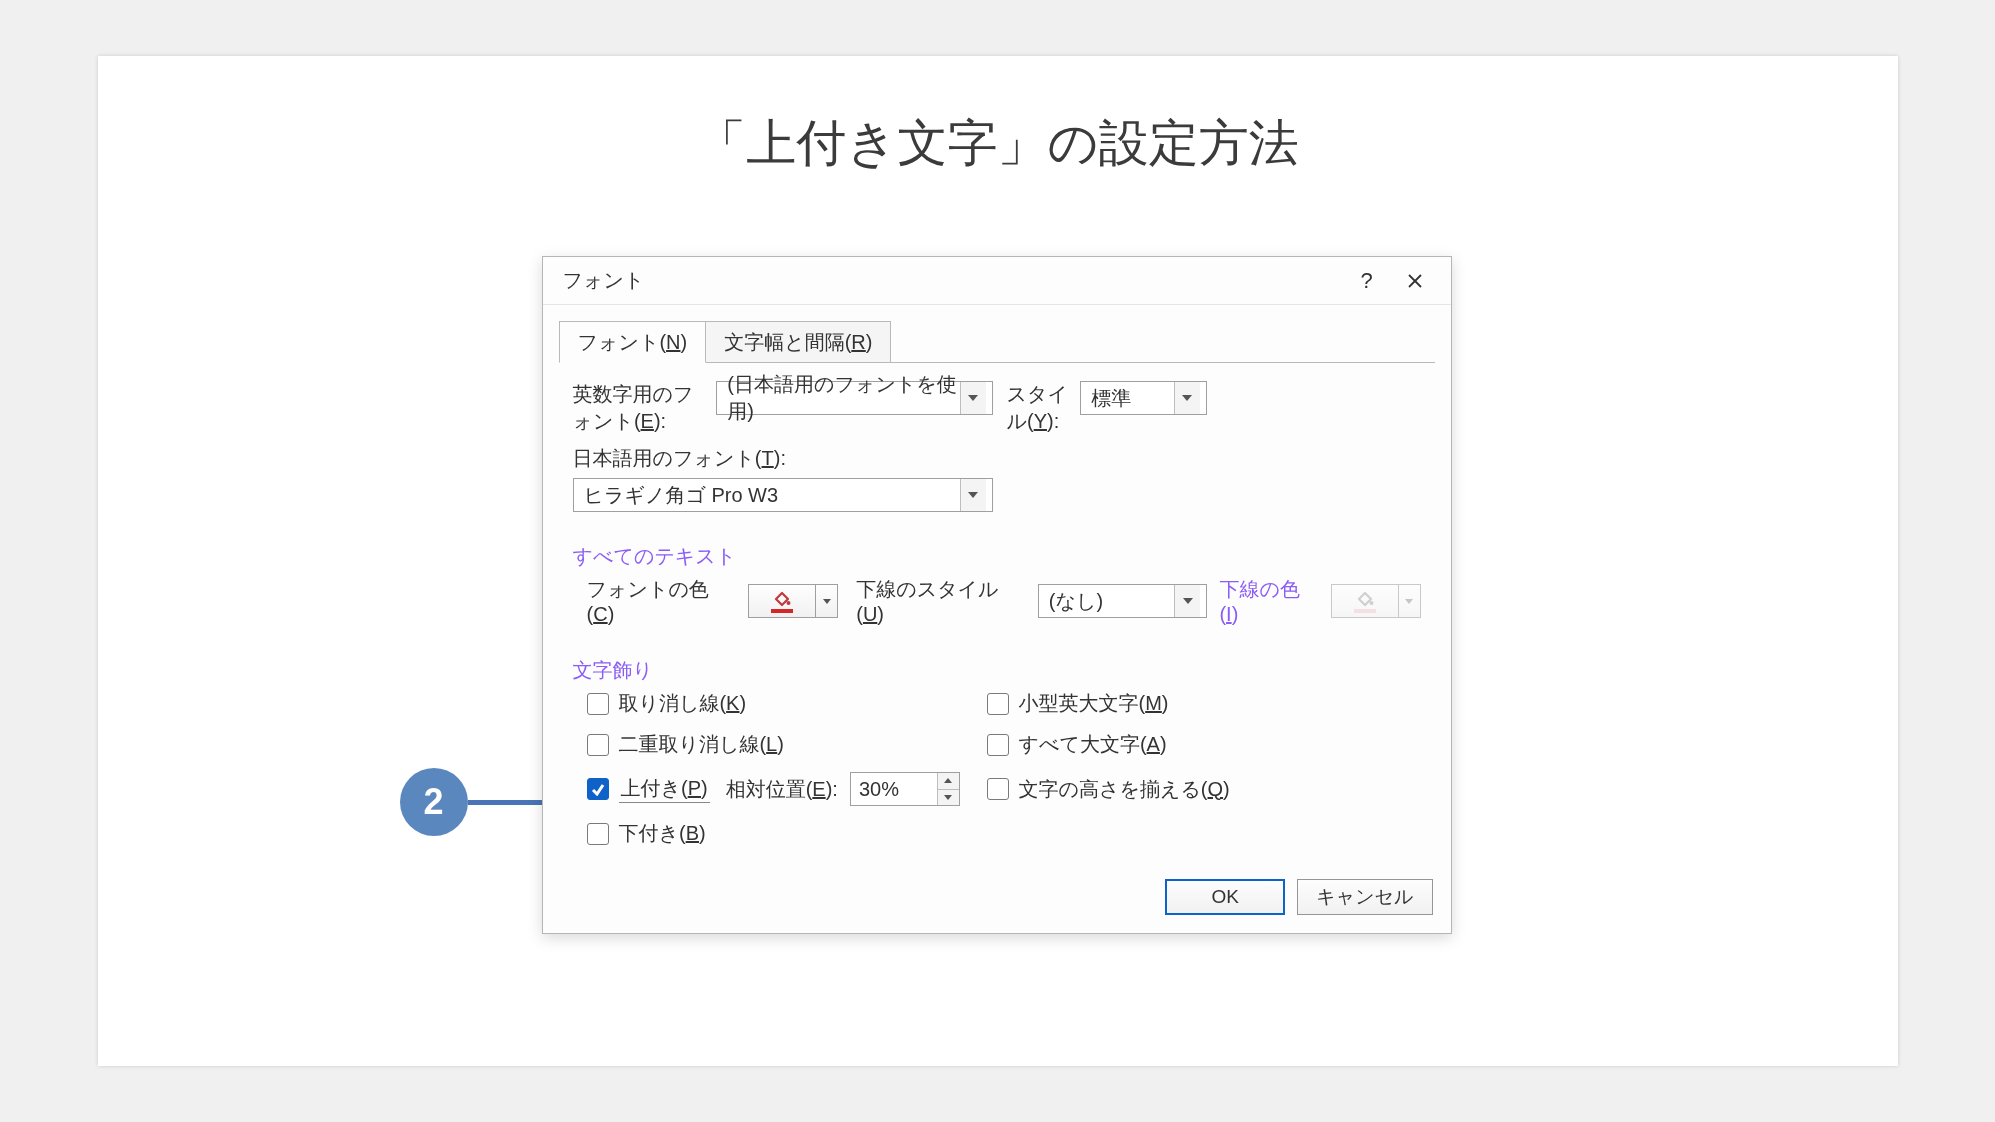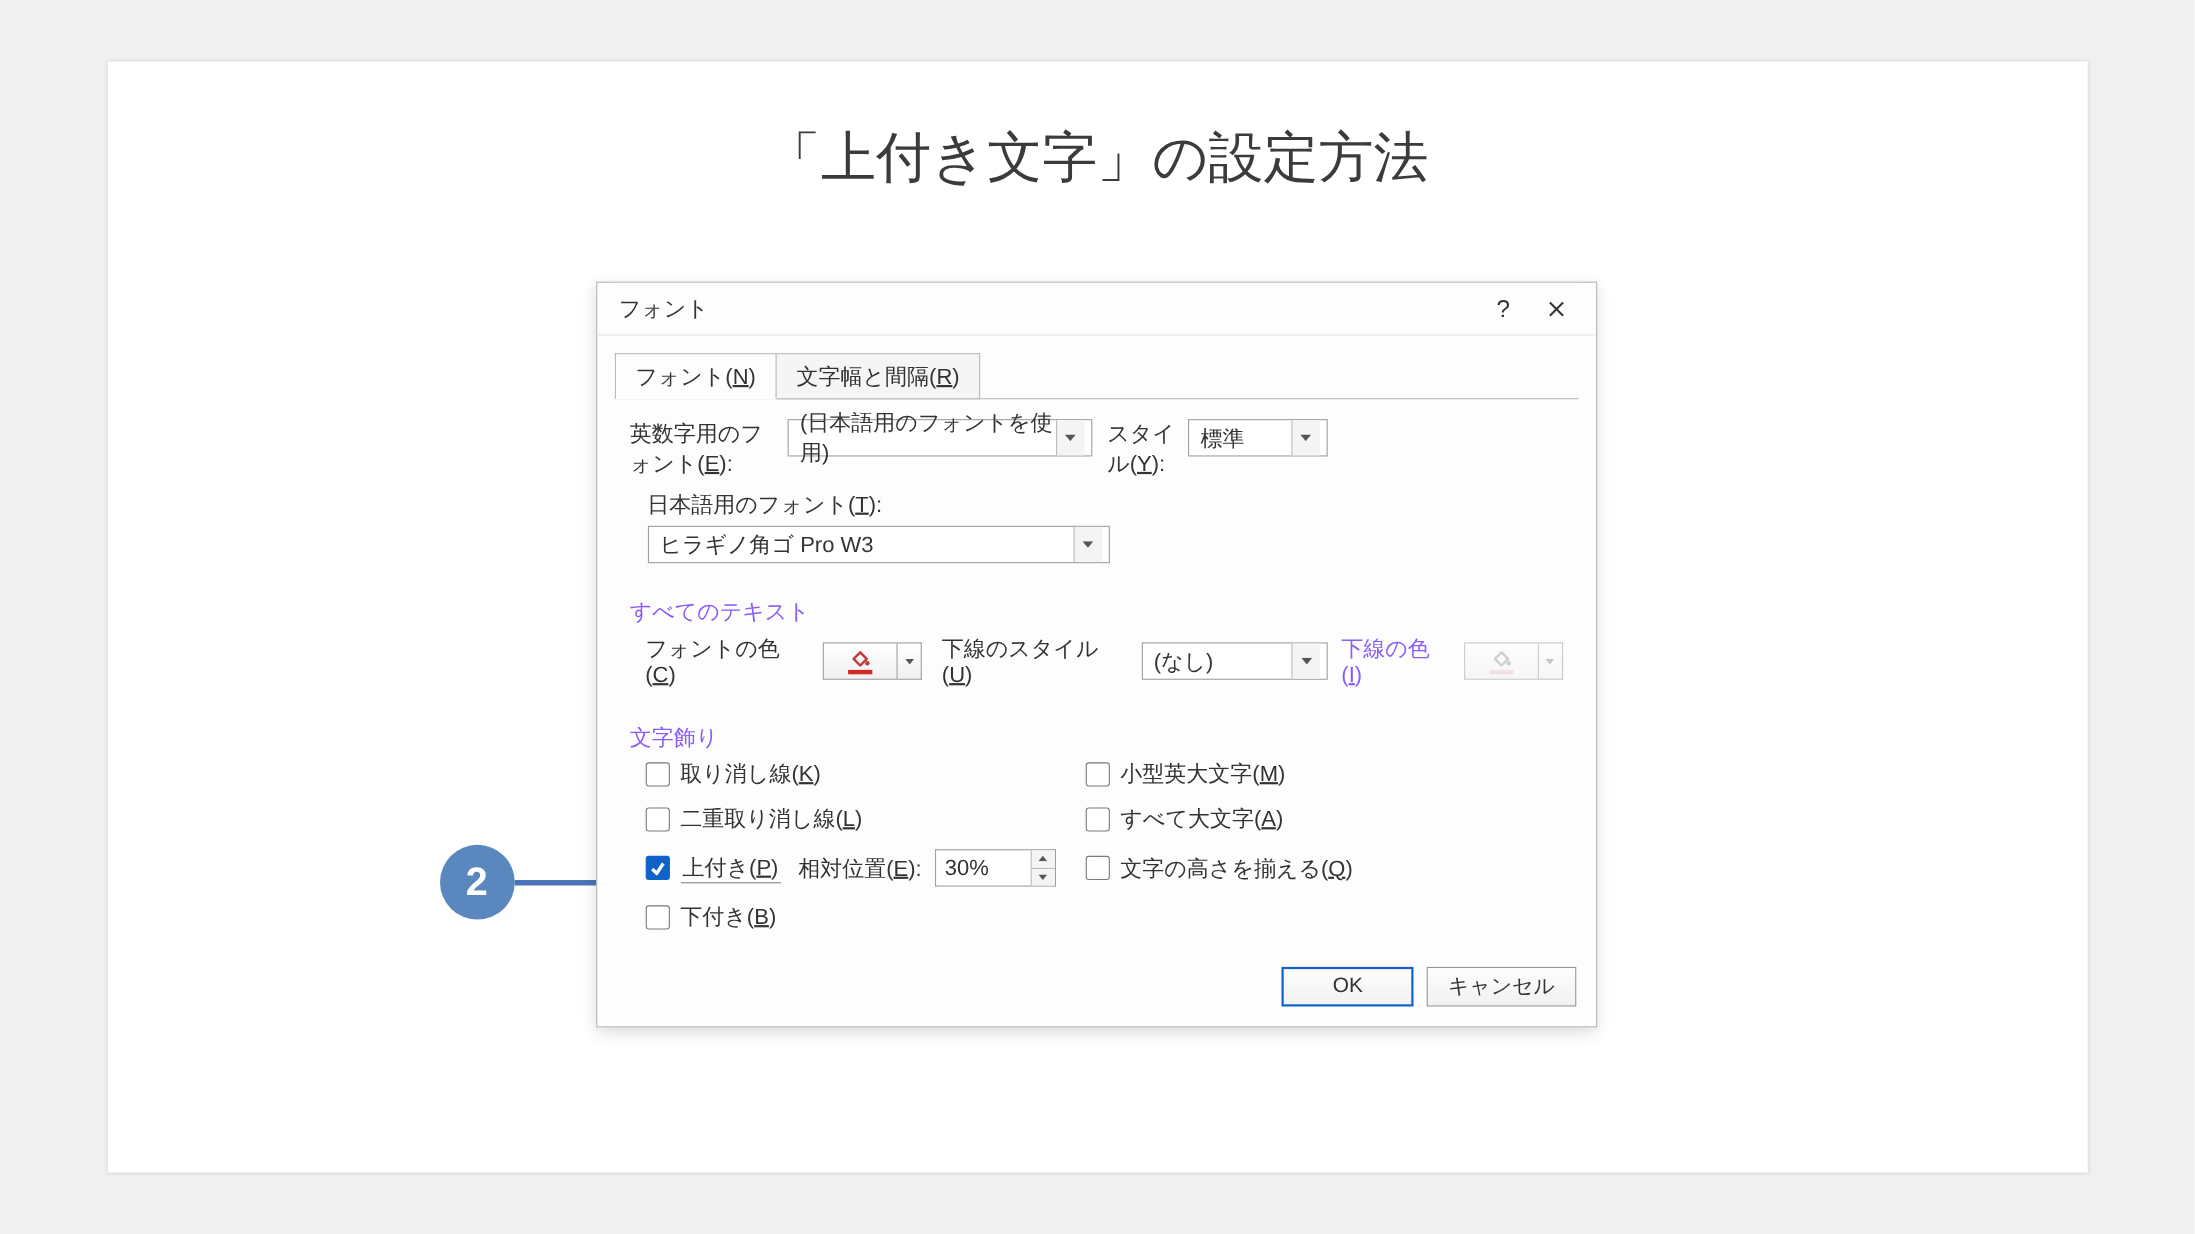--- a/index.html
+++ b/index.html
@@ -273,21 +273,21 @@
             <span class="val">標準</span>
             <span class="combo-btn">
                 <svg width="10" height="6">
                   <polygon points="0,0 10,0 5,6"></polygon>
                 </svg>
               </span>
           </div>
         </div>
       </div>
 
-      <div style="margin-top:10px;margin-left:16px;">
+      <div style="margin-top:10px;">
         <div class="lbl">
           <span>日本語用のフォント(</span><span class="access">T</span><span>):</span>
         </div>
         <div class="combo" style="width:420px; margin-top:6px;">
           <span class="val">ヒラギノ角ゴ Pro W3</span>
           <span class="combo-btn">
               <svg width="10" height="6">
                 <polygon points="0,0 10,0 5,6"></polygon>
               </svg>
             </span>

